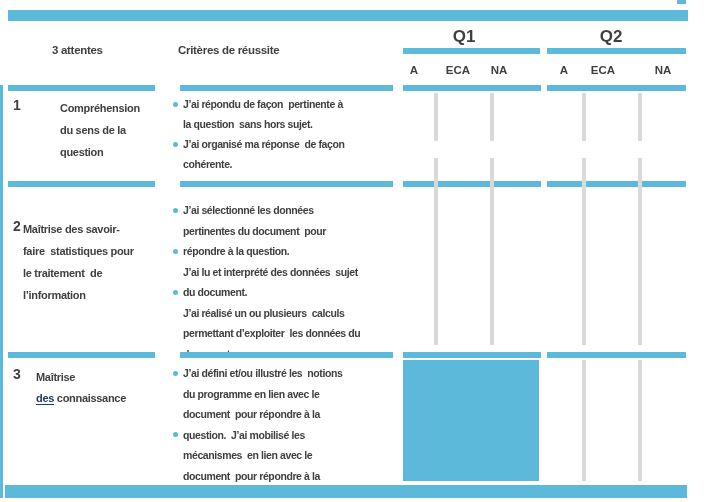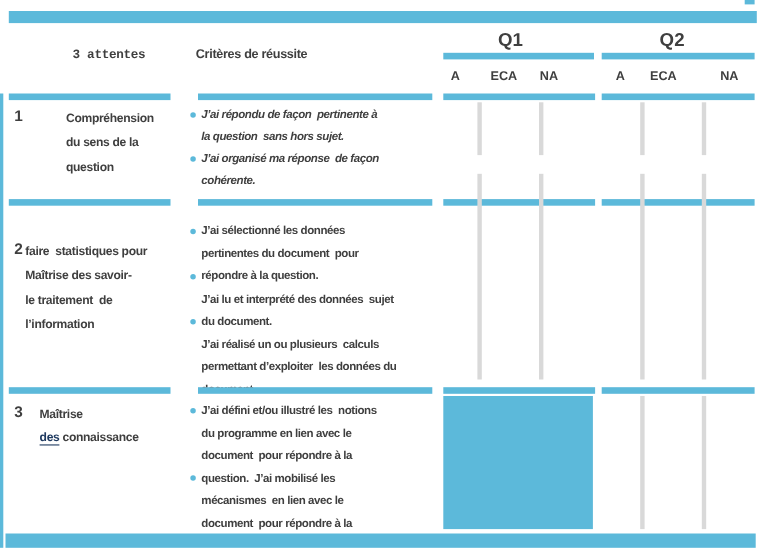--- a/index.html
+++ b/index.html
@@ -22,41 +22,41 @@
   .grayline{position:absolute;width:4px;background:var(--gray);z-index:2;}
   .filled-cell{position:absolute;background:var(--accent);z-index:1;}
   .h-label{position:absolute;font-size:11.5px;letter-spacing:-0.3px;z-index:3;white-space:pre;}
   .q-label{position:absolute;width:40px;text-align:center;font-size:17px;z-index:3;}
   .subcol{position:absolute;width:40px;text-align:center;font-size:11.5px;z-index:3;}
   .rownum{position:absolute;font-size:14px;z-index:3;}
   .labelblock{position:absolute;font-size:11px;letter-spacing:-0.3px;z-index:3;}
   .critblock{position:absolute;font-size:10.5px;letter-spacing:-0.4px;z-index:3;width:236px;}
   .clipped{overflow:hidden;}
   .tline{position:relative;white-space:pre;padding-left:13px;display:flex;align-items:center;}
-  .lh20 .tline{height:20px;font-style:italic;}
+  .lh20 .tline{height:20px;}
   .lh205 .tline{height:20.5px;}
   .lh215 .tline{height:21.5px;}
   .lh22 .tline{height:22px;}
   .labelblock .tline{padding-left:0;}
   .bullet{position:absolute;left:3px;top:50%;margin-top:-2.5px;width:5px;height:5px;border-radius:50%;background:var(--accent);}
   .ulink{color:var(--link);border-bottom:1.5px solid var(--link);}
   .left-border{position:absolute;left:0;top:85px;width:3px;height:413px;background:var(--accent);z-index:1;}
   .corner{position:absolute;left:677px;top:0;width:9px;height:4px;background:var(--accent);z-index:1;}
 </style>
 </head>
 <body>
 
 <div class="page">
 
   <div class="bar" style="left:8px;top:10px;width:680px;height:11px;"></div>
   <div class="corner"></div>
   <div class="left-border"></div>
   <div class="bar" style="left:5px;top:485px;width:682px;height:13px;"></div>
 
-  <div class="h-label" style="left:66px;top:44px;font-family:Liberation Mono, monospace;">3 attentes</div>
+  <div class="h-label" style="left:52px;top:44px;">3 attentes</div>
   <div class="h-label" style="left:178px;top:44px;">Critères de réussite</div>
   <div class="q-label" style="left:444px;top:27px;">Q1</div>
   <div class="q-label" style="left:591px;top:27px;">Q2</div>
   <div class="bar" style="left:403px;top:48px;width:137px;height:6px;"></div>
   <div class="bar" style="left:547px;top:48px;width:139px;height:6px;"></div>
 
   <div class="subcol" style="left:394px;top:64px;">A</div>
   <div class="subcol" style="left:438px;top:64px;">ECA</div>
   <div class="subcol" style="left:479px;top:64px;">NA</div>
   <div class="subcol" style="left:544px;top:64px;">A</div>
@@ -101,22 +101,22 @@
     </div>
   <div class="critblock lh20" style="left:170px;top:94px;">
       <div class="tline"><span class="bullet"></span><span>J’ai répondu de façon  pertinente à</span></div>
       <div class="tline"><span>la question  sans hors sujet.</span></div>
       <div class="tline"><span class="bullet"></span><span>J’ai organisé ma réponse  de façon</span></div>
       <div class="tline"><span>cohérente.</span></div>
     </div>
 
   <div class="rownum" style="left:13px;top:218px;">2</div>
   <div class="labelblock lh22" style="left:23px;top:218px;">
+      <div class="tline"><span>Maîtrise des savoir-</span></div>
       <div class="tline"><span>faire  statistiques pour</span></div>
-      <div class="tline"><span>Maîtrise des savoir-</span></div>
       <div class="tline"><span>le traitement  de</span></div>
       <div class="tline"><span>l’information</span></div>
     </div>
   <div class="critblock lh205 clipped" style="left:170px;top:200px;height:152px;">
       <div class="tline"><span class="bullet"></span><span>J’ai sélectionné les données</span></div>
       <div class="tline"><span>pertinentes du document  pour</span></div>
       <div class="tline"><span class="bullet"></span><span>répondre à la question.</span></div>
       <div class="tline"><span>J’ai lu et interprété des données  sujet</span></div>
       <div class="tline"><span class="bullet"></span><span>du document.</span></div>
       <div class="tline"><span>J’ai réalisé un ou plusieurs  calculs</span></div>

